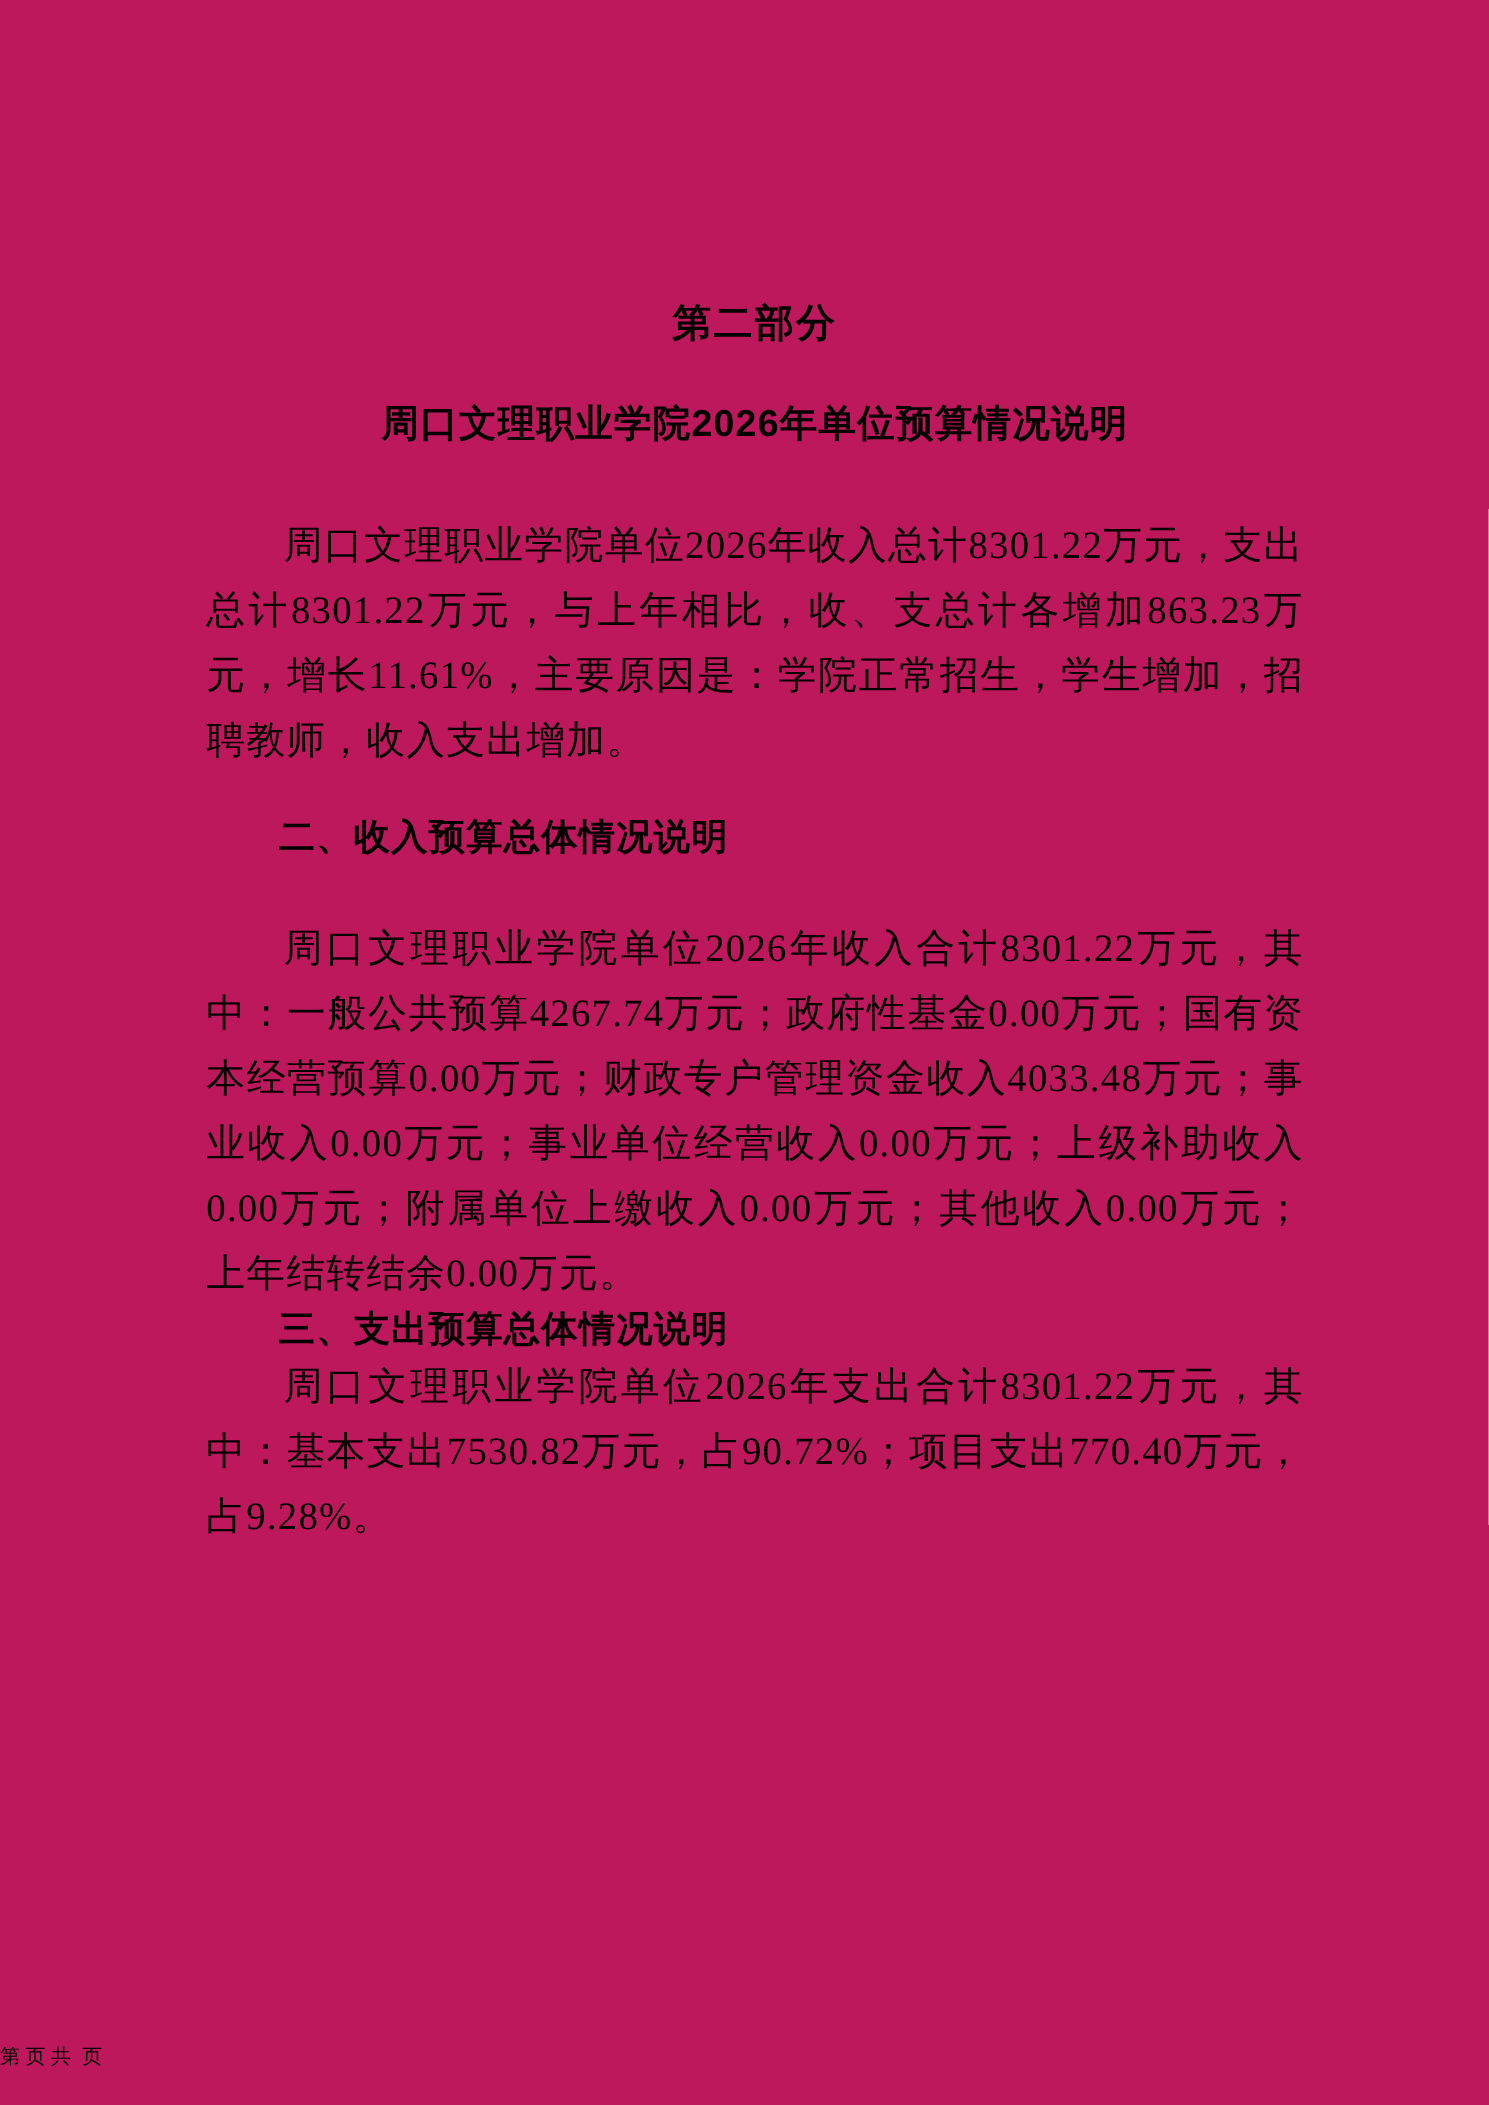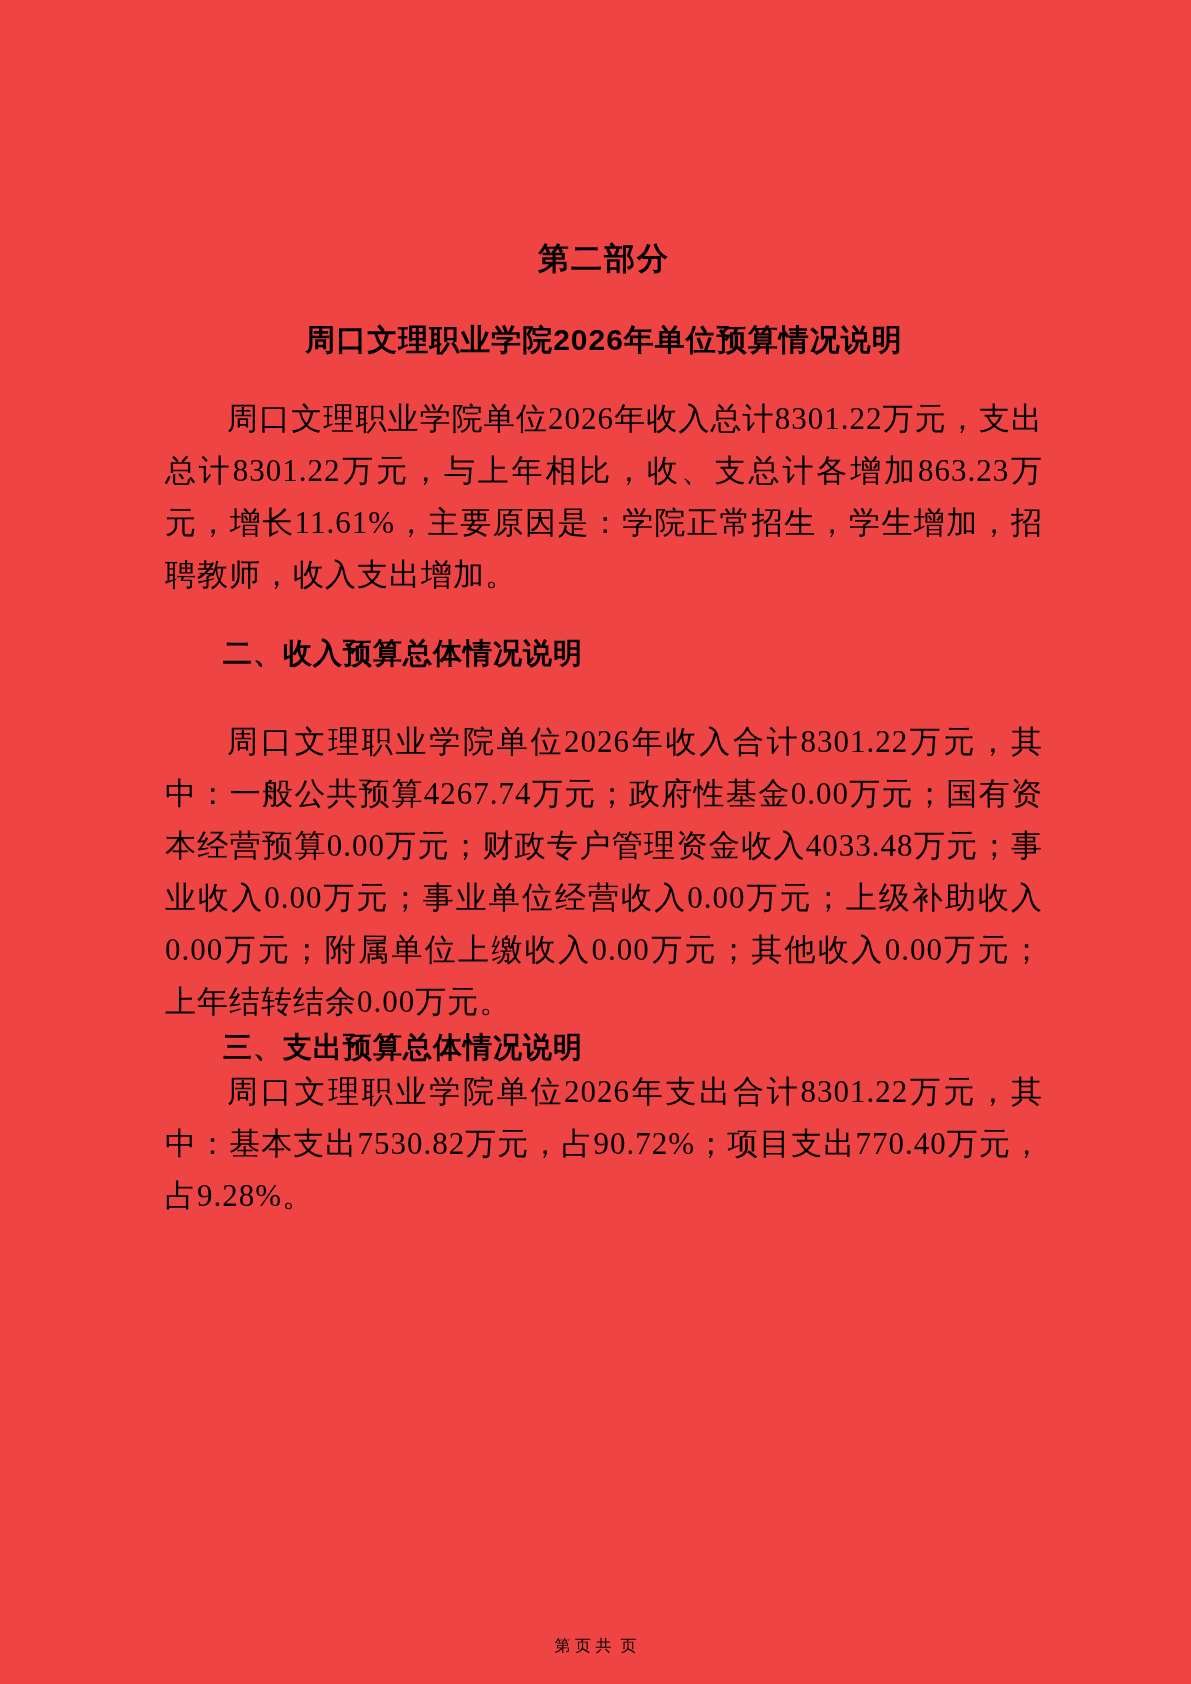--- a/index.html
+++ b/index.html
@@ -5,21 +5,21 @@
   html, body {
     margin: 0;
     padding: 0;
     background: #ffffff;
   }
   .page {
     position: relative;
     width: 1191px;
     height: 1684px;
     margin: 0 auto;
-    background: #ef4444;
+    background: #be185d;
     color: #000000;
     box-sizing: border-box;
     padding: 238px 148px 0 165px;
     overflow: hidden;
   }
   .part-title {
     margin: 0;
     font-family: "Liberation Sans", "DejaVu Sans", sans-serif;
     font-weight: 700;
     font-size: 31px;
@@ -54,29 +54,29 @@
     font-family: "Liberation Serif", "DejaVu Serif", serif;
     font-weight: 400;
     font-size: 31px;
     line-height: 52px;
     letter-spacing: 1px;
     text-align: justify;
     text-justify: inter-character;
     text-indent: 2em;
     line-break: loose;
   }
-  .body-para.p1 { margin-top: 32px; }
+  .body-para.p1 { margin-top: 49px; }
   .body-para.p2 { margin-top: 44px; }
   .body-para.p3 { }
   .page-footer {
     position: absolute;
     left: 0;
     top: 1636px;
     width: 1191px;
-    text-align: center;
+    text-align: left;
     font-family: "Liberation Sans", "DejaVu Sans", sans-serif;
     font-size: 16px;
     line-height: 20px;
     color: #000000;
     white-space: pre;
   }
 </style>
 </head>
 <body>
 

